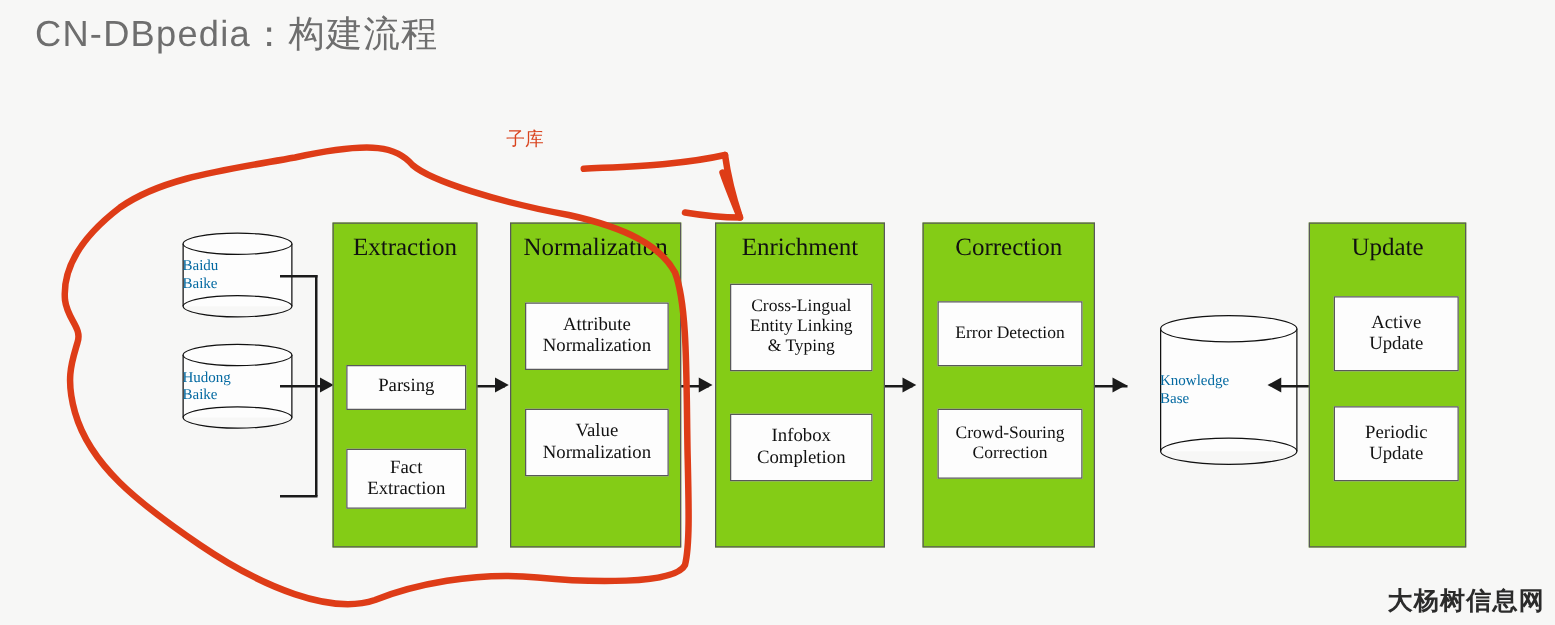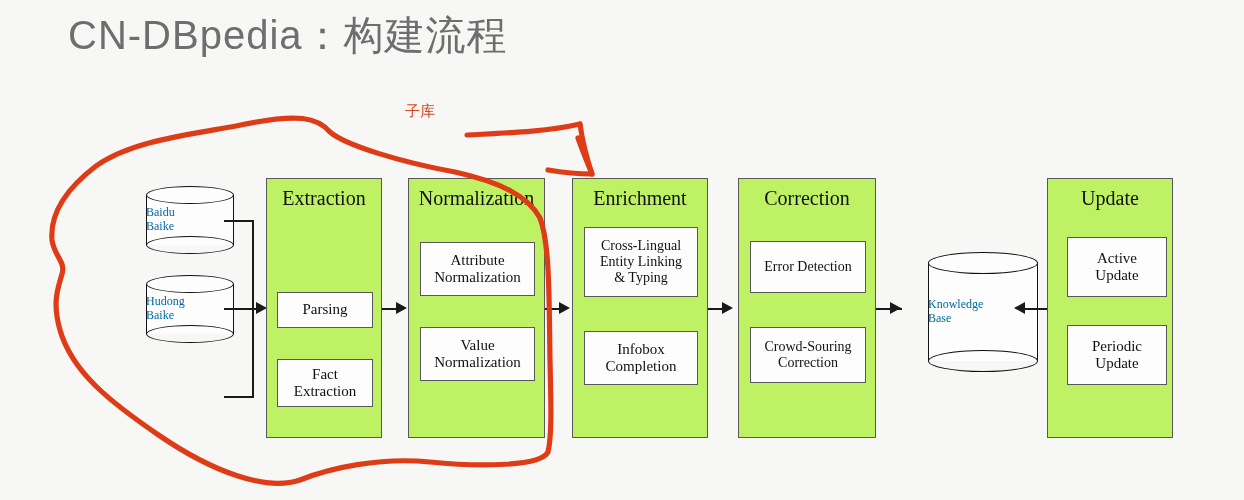--- a/index.html
+++ b/index.html
@@ -9,32 +9,31 @@
     font-family:"Liberation Serif", serif;
     overflow:hidden;
     position:relative;
   }
   #stage{position:absolute;left:0;top:0;width:1244px;height:500px;}
 
   
   .title{
     position:absolute;left:28px;top:8px;
     font-family:"Liberation Sans", sans-serif;
-    font-size:40px;
+    font-size:29px;
     font-weight:300;
     color:#6e6e6e;
     letter-spacing:1px;
     white-space:nowrap;
-    margin-left:40px;
   }
 
   
   .phase{
     position:absolute;
-    background:#bef264;
+    background:#84cc16;
     border:1.3px solid #58585a;
     box-sizing:border-box;
   }
   .phase-title{
     position:absolute;left:0;right:0;top:8px;
     text-align:center;
     font-size:20px;
     color:#111;
     white-space:nowrap;
   }
@@ -221,14 +220,15 @@
              C 130 142, 180 136, 236 126 Z" fill="none" stroke="#de3c17" stroke-width="5.2" stroke-linecap="round" stroke-linejoin="round"></path>
 
     <path d="M 580 124 C 583 146, 588 162, 592 174" fill="none" stroke="#de3c17" stroke-width="5.2" stroke-linecap="round" stroke-linejoin="round"></path>
     <path d="M 467 135 C 505 133, 545 132, 580 124" fill="none" stroke="#de3c17" stroke-width="5.2" stroke-linecap="round" stroke-linejoin="round"></path>
     <path d="M 548 170 C 560 172, 578 174, 592 174
              C 588 164, 582 150, 578 138" fill="none" stroke="#de3c17" stroke-width="5.2" stroke-linecap="round" stroke-linejoin="round"></path>
   </svg>
 
   <div class="anno-label" style="left:405px;top:102px;">子库</div>
 
+  <div class="watermark">大杨树信息网</div>
 
 </div>
 
 </body></html>

